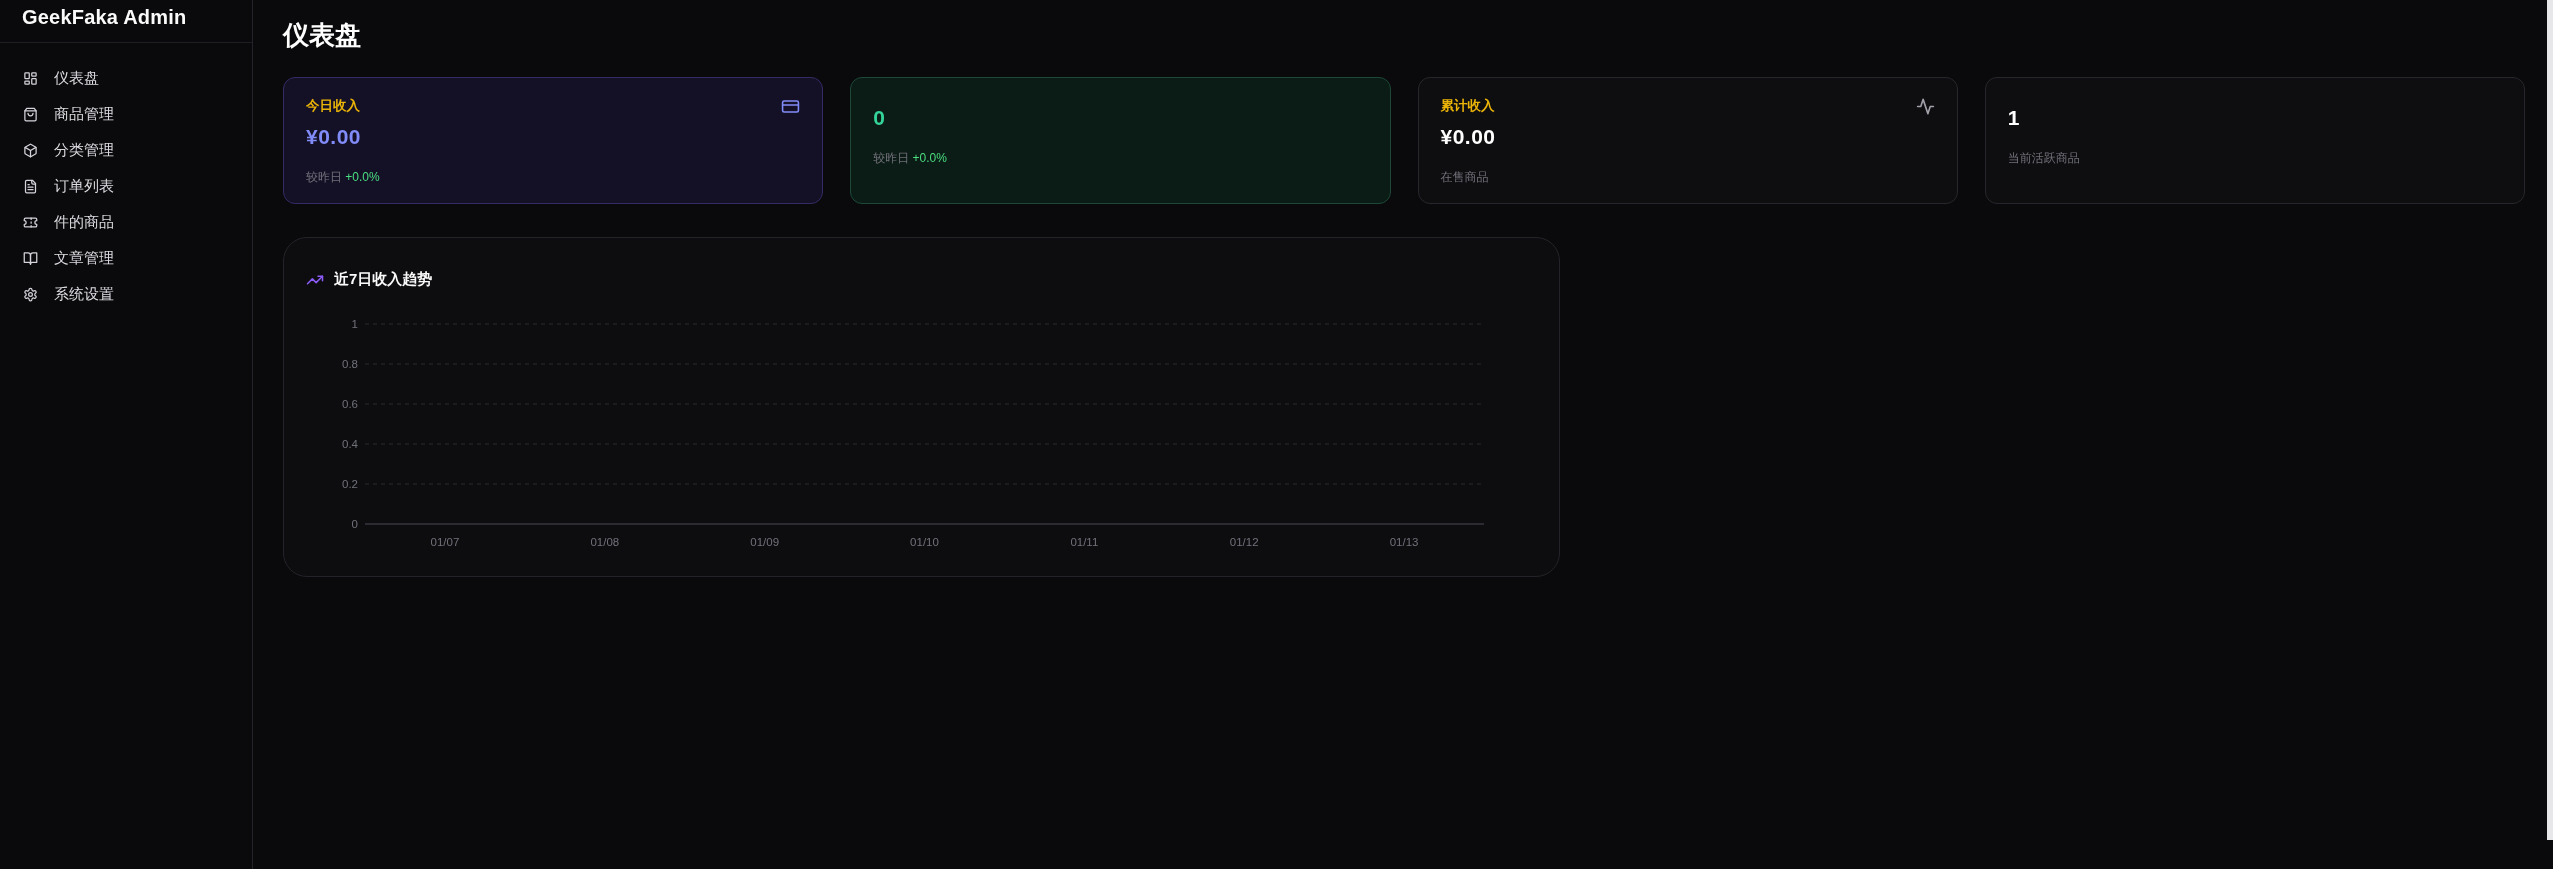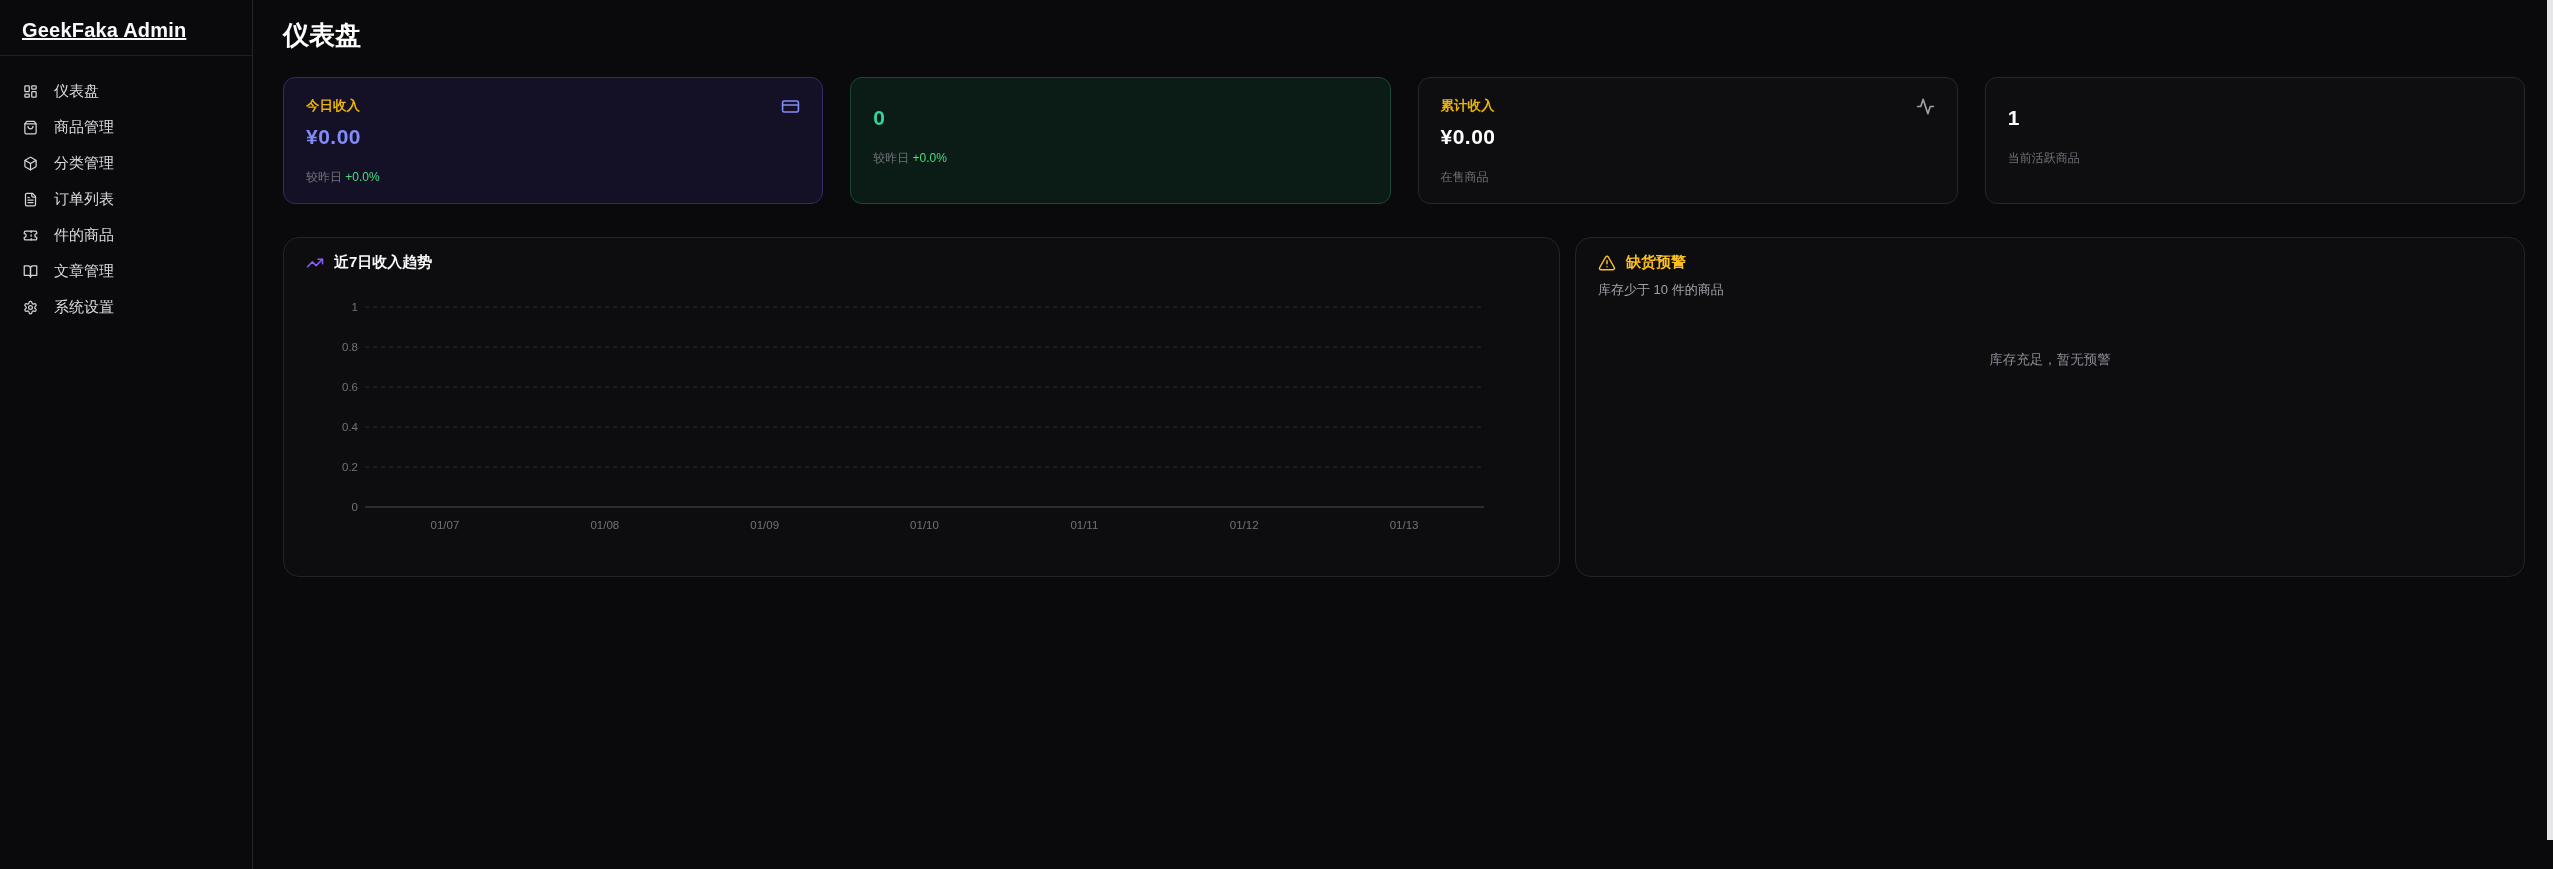--- a/index.html
+++ b/index.html
@@ -2,22 +2,22 @@
 <html><head>
 <meta charset="utf-8">
 <style>
   * { margin:0; padding:0; box-sizing:border-box; }
   html,body { width:2553px; height:869px; background:#0a0a0c; overflow:hidden;
     font-family:"Liberation Sans","DejaVu Sans",sans-serif; color:#fafafa; }
 
   
   .sidebar { position:fixed; left:0; top:0; bottom:0; width:253px;
     background:#0a0a0c; border-right:1px solid #232329; }
-  .sidebar-title { padding:19px 22px 13px; font-size:20px; font-weight:700;
-    color:#fafafa; border-bottom:1px solid #1e1e24; letter-spacing:.2px;text-decoration:underline; }
+  .sidebar-title { padding:6px 22px 13px; font-size:20px; font-weight:700;
+    color:#fafafa; border-bottom:1px solid #1e1e24; letter-spacing:.2px; }
   .nav { padding:17px 12px; }
   .nav-item { display:flex; align-items:center; gap:16px; height:36px;
     padding:0 11px; border-radius:8px; color:#dcdce1; font-size:15px; cursor:pointer; }
   .nav-item .icn { display:flex; width:15px; height:15px; color:#d4d4da; }
   .nav-item svg { width:15px; height:15px; }
 
   
   .main { margin-left:254px; padding:18px 28px 0 29px; }
   .page-title { font-size:26px; font-weight:700; color:#ffffff; margin-bottom:24px; }
 
@@ -34,22 +34,22 @@
   .icn-purple { color:#818cf8 !important; }
   .icn-green  { color:#34d399 !important; }
   .stat-value { margin-top:9px; font-size:21px; font-weight:700; color:#ffffff; letter-spacing:.5px; }
   .val-purple { color:#818cf8; }
   .val-green  { color:#34d399; }
   .stat-sub { margin-top:20px; font-size:12px; color:#71717a; }
   .delta { color:#4ade80; }
 
   
   .row2 { display:grid; grid-template-columns:1277px 950px; gap:15px; margin-top:33px; }
-  .panel { height:340px; border-radius:16px; border:1px solid #232329;
-    background:#0d0d10; padding:15px 22px; }
+  .panel { height:340px; border-radius:24px; border:1px solid #232329;
+    background:#0d0d10; padding:32px 22px; }
   .panel-head { display:flex; align-items:center; gap:10px; font-size:15px;
     font-weight:700; color:#fafafa; }
   .panel-head .icn { width:18px; height:18px; }
   .panel-head svg { width:18px; height:18px; }
   .trend-icn { color:#8b5cf6; }
   .warn-head { color:#fbbf24; }
   .warn-icn { color:#fbbf24; }
   .warn-sub { margin-top:9px; font-size:13px; color:#a1a1aa; }
   .empty-msg { margin-top:52px; text-align:center; font-size:13.5px; color:#8b8b94; }
   #trend-chart { display:block; margin-top:12px; }
@@ -225,33 +225,19 @@
           <text x="138.92857142857144" y="245" text-anchor="middle" font-size="11.5" fill="#71717a">01/07</text>
           <text x="298.7857142857143" y="245" text-anchor="middle" font-size="11.5" fill="#71717a">01/08</text>
           <text x="458.64285714285717" y="245" text-anchor="middle" font-size="11.5" fill="#71717a">01/09</text>
           <text x="618.5" y="245" text-anchor="middle" font-size="11.5" fill="#71717a">01/10</text>
           <text x="778.3571428571429" y="245" text-anchor="middle" font-size="11.5" fill="#71717a">01/11</text>
           <text x="938.2142857142858" y="245" text-anchor="middle" font-size="11.5" fill="#71717a">01/12</text>
           <text x="1098.0714285714287" y="245" text-anchor="middle" font-size="11.5" fill="#71717a">01/13</text>
         </svg>
     </section>
 
-    <section class="panel">
-      <div class="panel-head warn-head">
-        <span class="icn warn-icn">
-          <svg viewBox="0 0 24 24" fill="none" stroke="currentColor" stroke-width="2" stroke-linecap="round" stroke-linejoin="round">
-              <path d="m21.73 18-8-14a2 2 0 0 0-3.48 0l-8 14A2 2 0 0 0 4 21h16a2 2 0 0 0 1.73-3Z"></path>
-              <line x1="12" y1="9" x2="12" y2="13"></line>
-              <line x1="12" y1="17" x2="12.01" y2="17"></line>
-            </svg>
-        </span>
-        <span>缺货预警</span>
-      </div>
-      <div class="warn-sub">库存少于 10 件的商品</div>
-      <div class="empty-msg">库存充足，暂无预警</div>
-    </section>
 
   </div>
 </main>
 
 <div class="scrollbar-track">
   <div class="scrollbar-thumb"></div>
 </div>
 
 </body></html>

